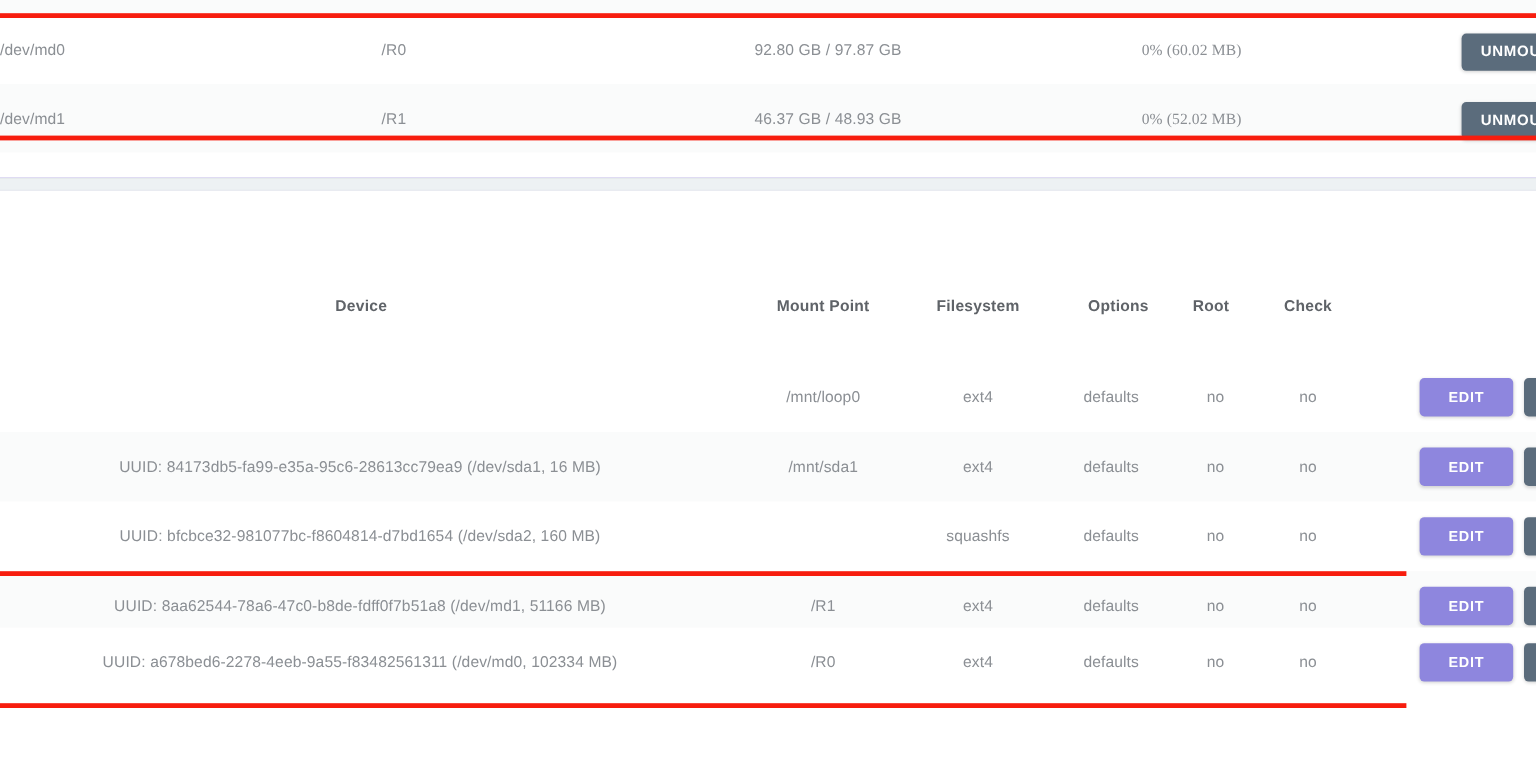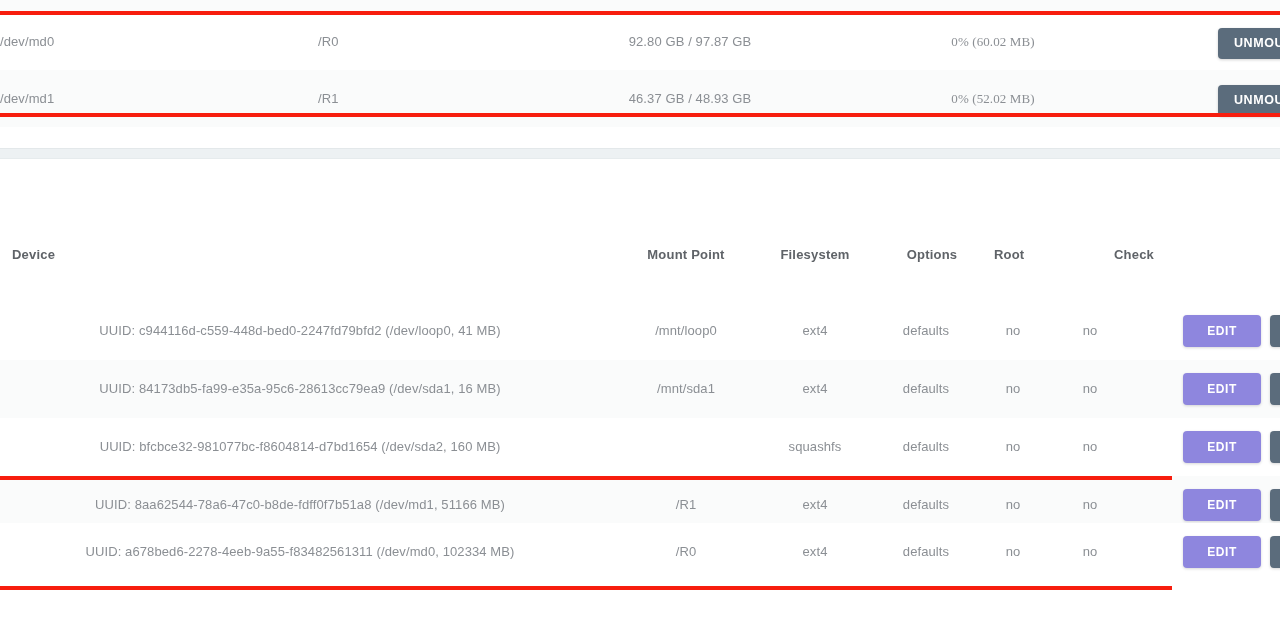--- a/index.html
+++ b/index.html
@@ -124,26 +124,26 @@
     height: 26px;
   }
   .fstab-head span {
     position: absolute;
     font-size: 13px;
     font-weight: bold;
     color: #5f6368;
     white-space: nowrap;
     letter-spacing: .2px;
   }
-  .h-device { left: 12px;   width: 600px; }
+  .h-device { left: 1px;   width: 600px; text-align: center; }
   .h-mount  { left: 600px; width: 172px; text-align: center; }
   .h-fs     { left: 772px; width: 86px;  text-align: center; }
   .h-opts   { left: 864px; width: 136px; text-align: center; }
   .h-root   { left: 994px; width: 38px;  text-align: left; }
-  .h-check  { left: 1076px; width: 116px; text-align: center; }
+  .h-check  { left: 1032px; width: 116px; text-align: center; }
 
   .fs-row {
     position: absolute;
     left: 0;
     width: 1280px;
     height: 58px;
     display: block;
   }
   .fs-row.even { background: #ffffff; }
   .fs-row.odd  { background: #fafbfb; }
@@ -262,21 +262,20 @@
     <div class="fstab-head">
       <span class="h-device">Device</span>
       <span class="h-mount">Mount Point</span>
       <span class="h-fs">Filesystem</span>
       <span class="h-opts">Options</span>
       <span class="h-root">Root</span>
       <span class="h-check">Check</span>
     </div>
 
     <div class="fs-row n0 even">
-      <span class="fs-cell fc-device">UUID: c944116d-c559-448d-bed0-2247fd79bfd2 (/dev/loop0, 41 MB)</span>
       <span class="fs-cell fc-mount">/mnt/loop0</span>
       <span class="fs-cell fc-fs">ext4</span>
       <span class="fs-cell fc-opts">defaults</span>
       <span class="fs-cell fc-root">no</span>
       <span class="fs-cell fc-check">no</span>
       <div class="btn-edit">EDIT</div>
       <div class="btn-delete">DELETE</div>
     </div>
 
     <div class="fs-row n1 odd">

